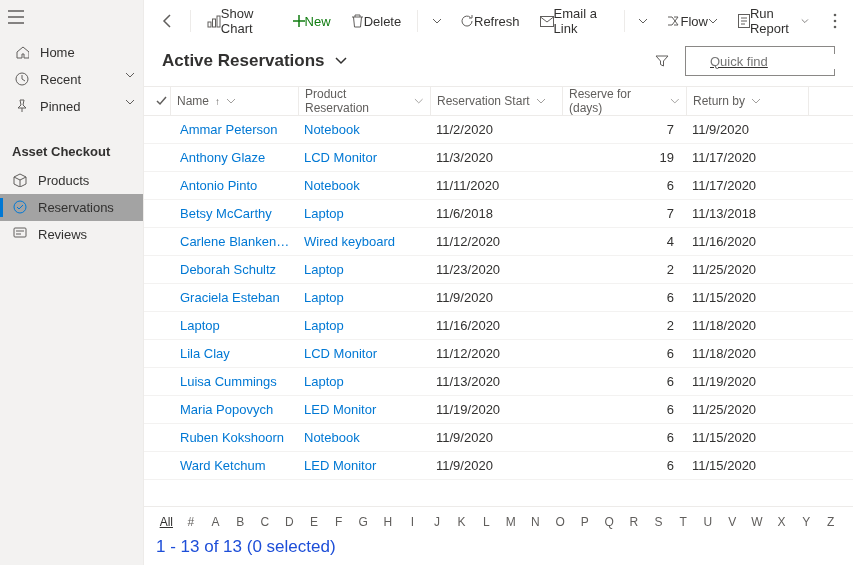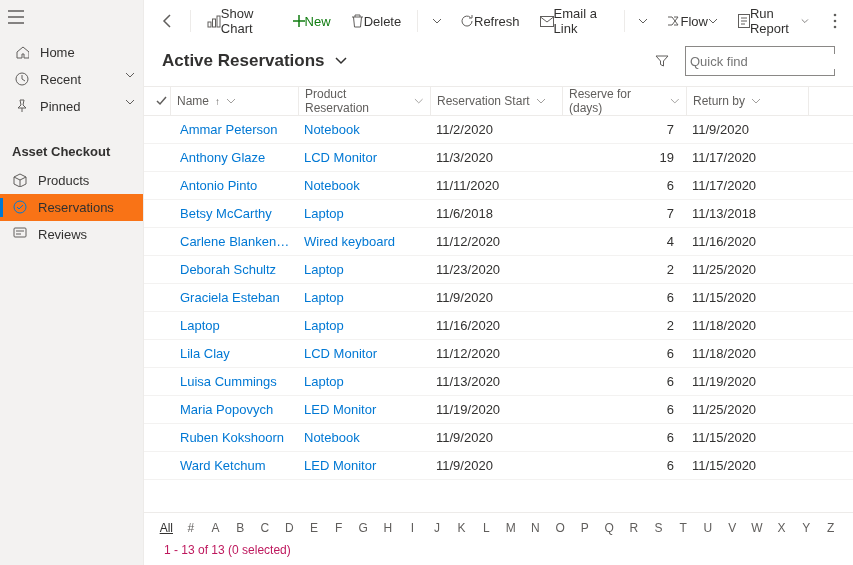--- a/index.html
+++ b/index.html
@@ -7,35 +7,35 @@
   .app { display: flex; width: 100%; height: 100%; }
   .sidebar { width: 144px; background: #f3f2f1; display: flex; flex-direction: column; border-right: 1px solid #edebe9; }
   .hamburger { padding: 10px 8px; }
   .ham-icon { display:inline-block; }
   .nav { padding: 2px 0 10px 0; }
   .nav-item { display: flex; align-items: flex-start; padding: 6px 8px 6px 14px; cursor: pointer; font-size: 13px; position: relative; }
   .nav-item .ico { width: 16px; display: inline-flex; justify-content: center; margin-right: 10px; color: #605e5c;}
   .nav-item .chev { margin-left: auto; color:#605e5c; }
   .section-header { padding: 14px 12px 6px 12px; font-weight: 600; font-size: 13px; }
   .subnav .nav-item { padding-left: 12px; }
-  .nav-item.active { background: #f97316; }
+  .nav-item.active { background: #a3a3a3; }
   .nav-item.active::before { content:""; position:absolute; left:0; top:4px; bottom:4px; width:3px; background:#0078d4; }
   .main { flex: 1; display: flex; flex-direction: column; min-width: 0; }
   .cmdbar { display: flex; align-items: center; height: 42px; padding: 0 10px; gap: 4px; }
   .cmd-btn { display: inline-flex; align-items: center; padding: 4px 8px; font-size: 13px; cursor: pointer; border-radius: 2px; color:#323130; }
   .cmd-btn .ico { color:#605e5c; display:inline-flex; }
   .cmd-btn.green { color:#107c10; }
   .cmd-btn.green .ico { color:#107c10; }
   .vsep { width:1px; height:22px; background:#edebe9; margin: 0 4px;}
   .chev-sm { padding: 4px 6px; cursor:pointer; color:#605e5c; }
   .title-row { display:flex; align-items:center; padding: 4px 18px 10px 18px; gap:10px;}
   .view-title { font-size: 17px; font-weight: 700; }
   .title-row .spacer { flex:1; }
   .filter-btn { padding:4px 6px; cursor:pointer; color:#605e5c;}
-  .search { display:flex; align-items:center; border:1px solid #8a8886; height:30px; width:150px; padding:0 4px; }
+  .search { display:flex; align-items:center; border:1px solid #8a8886; height:30px; width:150px; padding:0 24px;text-decoration:underline; }
   .search input { flex:1; border:none; outline:none; font-size:13px; color:#605e5c; }
   .grid { flex:1; overflow:hidden; padding: 0 0 0 0;}
   .grid-header { display:flex; align-items:center; border-top:1px solid #edebe9; border-bottom:1px solid #edebe9; height:30px; font-size:12px; color:#605e5c; position:relative;}
   .col-sel { width:26px; padding-left:12px;}
   .colh { display:flex; align-items:center; gap:6px; padding: 0 6px; border-left: 1px solid #edebe9; height:100%;}
   .colh .sort { font-size:10px; }
   .row { display:flex; align-items:center; height:28px; border-bottom:1px solid #f3f2f1; font-size:13px;}
   .cell { padding: 0 6px; overflow:hidden; text-overflow:ellipsis; white-space:nowrap;}
   .link { color:#0078d4; cursor:pointer;}
   .c-name { width:124px; margin-left: 4px;}
@@ -45,21 +45,21 @@
   .c-return { width:122px;}
   .c-end { flex:1; border-left:1px solid #edebe9; height:100%;}
   .gh-name { width:128px;}
   .gh-prod { width:132px;}
   .gh-start { width:132px;}
   .gh-days { width:124px; justify-content:flex-end;}
   .gh-return { width:122px;}
   .az-bar { display:flex; align-items:center; gap: 0; padding: 8px 10px 4px 10px; font-size:12px; color:#605e5c; border-top:1px solid #edebe9;}
   .az-item { width:26px; text-align:center; cursor:pointer;}
   .az-item.sel { color:#323130; text-decoration:underline;}
-  .status { padding: 4px 12px 8px 12px; font-size:12px; color:#be185d;margin-left:8px;}
+  .status { padding: 4px 12px 8px 12px; font-size:17px; color:#1d4ed8;}
   svg { display:block; }
 </style>
 </head>
 <body>
 
 <div class="app">
   <div class="sidebar">
     <div class="hamburger">
       <span class="ham-icon">
         <svg width="16" height="14" viewBox="0 0 16 14">

